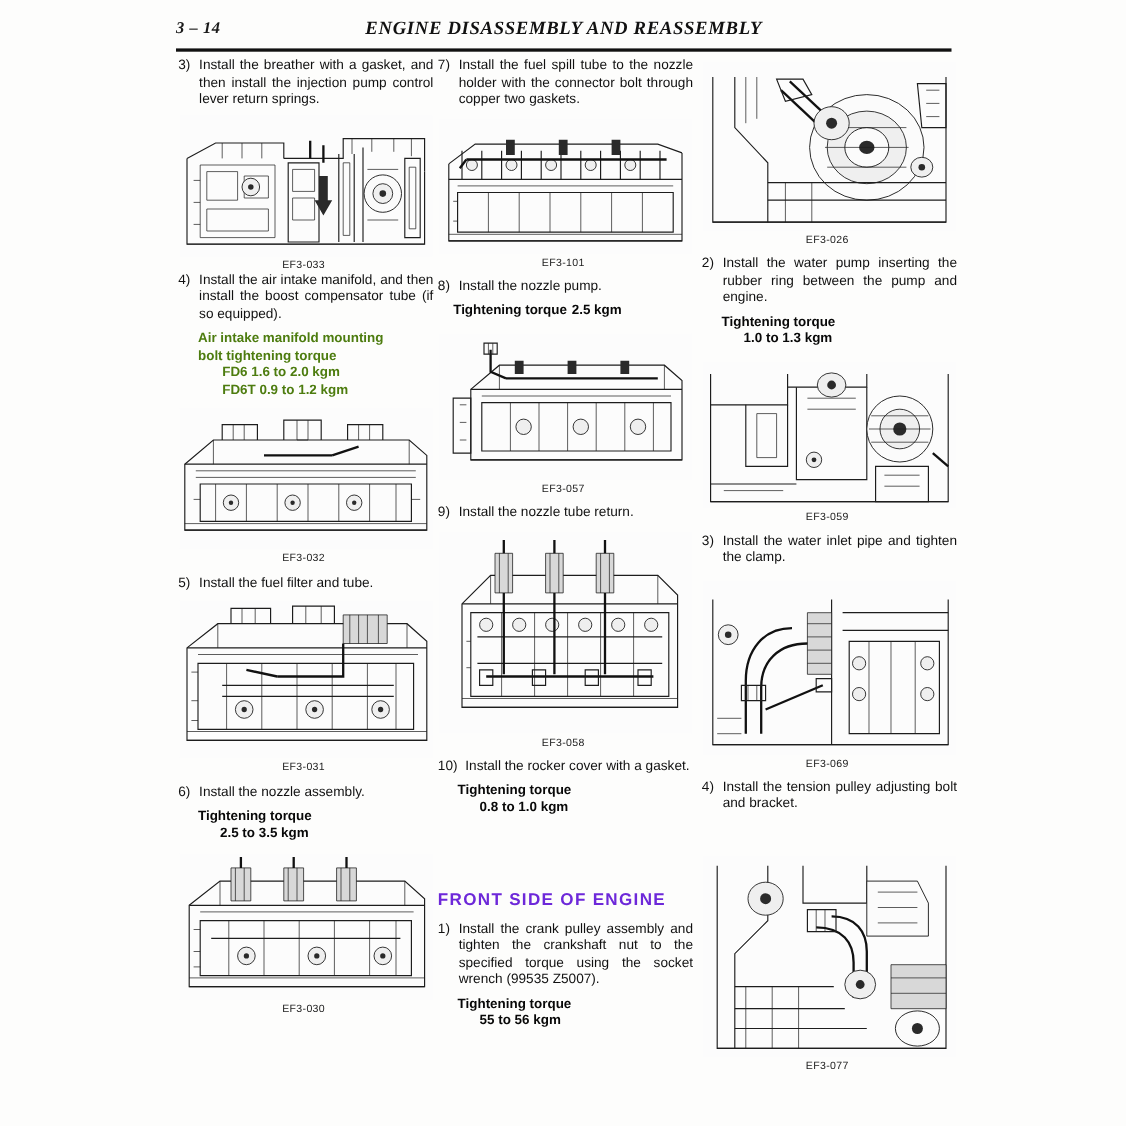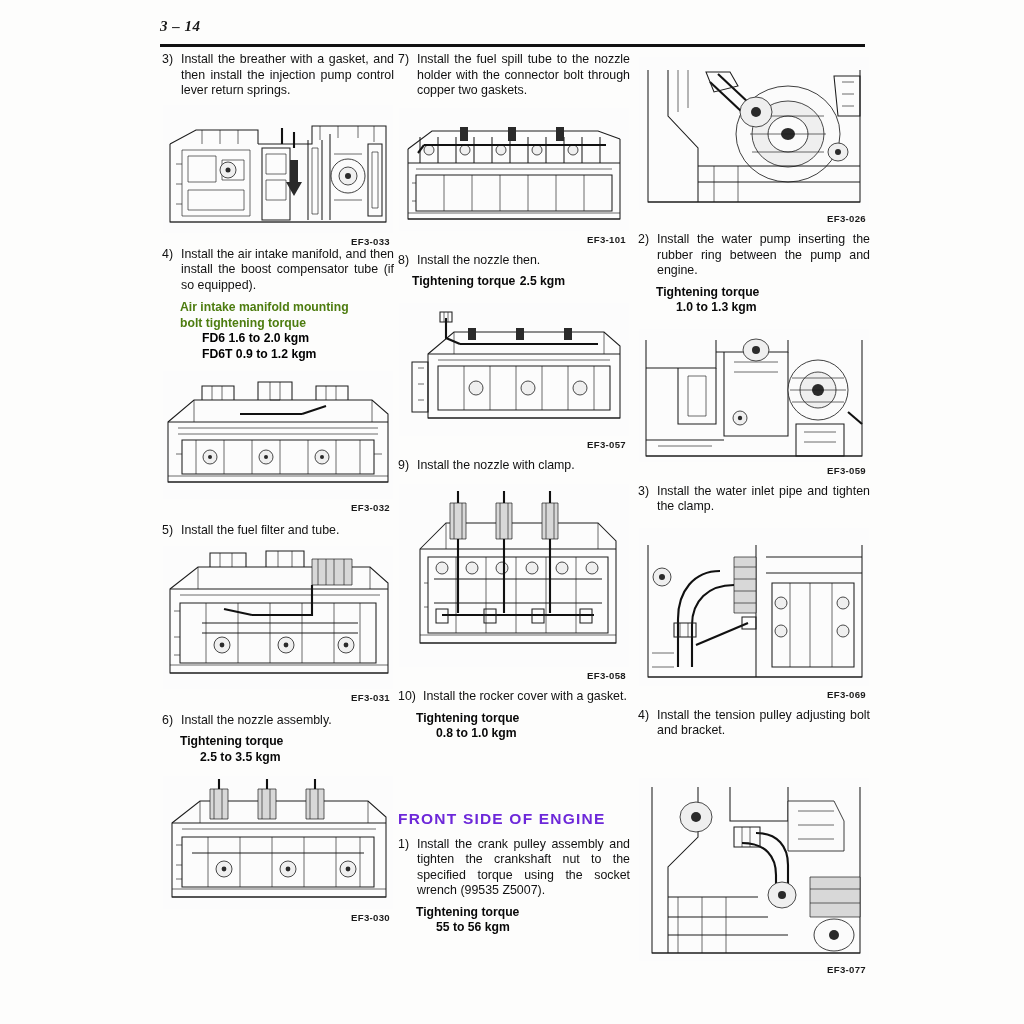--- a/index.html
+++ b/index.html
@@ -68,49 +68,50 @@
   }
   .torque .val{display:block;margin-left:20px;}
   .torque.inline .val{display:inline;margin-left:1px;}
   .torque.flush{margin-left:14px;}
   .spec-title{
     font-weight:bold;font-size:12.2px;line-height:15.5px;
     color:#4d7c0f;margin:7px 0 0 18px;
   }
   .spec-line{
     font-weight:bold;font-size:12.2px;line-height:15.5px;
-    margin-left:40px;color:#000000;
+    margin-left:40px;color:#4d7c0f;
   }
   .section-head{
     font-weight:bold;font-size:15.5px;letter-spacing:1.2px;
     color:#6d28d9;margin:10px 0 9px 0;
   }
   
   .fig{position:relative;margin:4px 0 2px 0;}
   .fig svg{display:block;width:100%;}
   .cap{
-    font-size:9.6px;font-weight:bold;letter-spacing:.3px;
-    color:#1b1b1b;text-align:right;
+    font-size:9.6px;font-weight:normal;letter-spacing:.3px;
+    color:#1b1b1b;text-align:center;
     margin-top:1px;padding-right:4px;
   }
   .ink{stroke:#1d1d1d;fill:none;stroke-width:1.05;}
   .ink-t{stroke:#1d1d1d;fill:none;stroke-width:.65;}
   .ink-b{stroke:#111;fill:none;stroke-width:2.1;}
   .fill-d{fill:#2a2a2a;stroke:none;}
   .fill-g{fill:#d8d8d8;stroke:#1d1d1d;stroke-width:.7;}
   .fill-l{fill:#efefef;stroke:#1d1d1d;stroke-width:.8;}
   .fill-w{fill:#fbfbfb;stroke:#1d1d1d;stroke-width:.85;}
 </style>
 </head>
 <body>
 
 <div class="page">
 
   <div class="header">
     <div class="page-num">3 – 14</div>
+    <div class="header-title">ENGINE DISASSEMBLY AND REASSEMBLY</div>
   </div>
   <div class="header-rule"></div>
 
   <div class="col col1">
 
     <div class="step">
       <span class="num">3)</span>
       <span class="txt">Install the breather with a gasket, and then install the injection pump control lever return springs.</span>
     </div>
 
@@ -297,21 +298,21 @@
         <path class="fill-d" d="M158 20 L166 20 L166 34 L158 34 Z"></path>
         <path class="ink" d="M10 112 L222 112"></path>
         <path class="ink-t" d="M10 106 L222 106"></path>
         <path class="ink-t" d="M14 76 L18 76 M14 94 L18 94"></path>
       </svg>
     </div>
     <div class="cap">EF3-101</div>
 
     <div class="step" style="margin-top:8px">
       <span class="num">8)</span>
-      <span class="txt">Install the nozzle then.</span>
+      <span class="txt">Install the nozzle pump.</span>
     </div>
 
     <div class="torque inline flush">
       <span>Tightening torque</span>
       <span class="val">2.5 kgm</span>
     </div>
 
     <div class="fig" style="margin-top:12px">
       <svg viewBox="0 0 232 135" preserveAspectRatio="none" aria-hidden="true">
         <rect x="1" y="1" width="230" height="133" fill="#fcfcfc"></rect>
@@ -333,21 +334,21 @@
         <path class="ink" d="M14 60 L30 60 L30 110 L14 110 Z"></path>
         <path class="ink-t" d="M20 66 L26 66 M20 82 L26 82 M20 98 L26 98"></path>
         <path class="ink" d="M30 116 L222 116"></path>
         <path class="ink-t" d="M56 30 L56 52 M206 30 L206 52"></path>
       </svg>
     </div>
     <div class="cap">EF3-057</div>
 
     <div class="step" style="margin-top:8px">
       <span class="num">9)</span>
-      <span class="txt">Install the nozzle with clamp.</span>
+      <span class="txt">Install the nozzle tube return.</span>
     </div>
 
     <div class="fig" style="margin-top:10px">
       <svg viewBox="0 0 232 185" preserveAspectRatio="none" aria-hidden="true">
         <rect x="1" y="1" width="230" height="183" fill="#fcfcfc"></rect>
         <path class="ink" d="M22 66 L48 40 L200 40 L218 58 L218 160 L22 160 Z"></path>
         <path class="ink" d="M22 66 L218 66"></path>
         <path class="ink" d="M30 74 L210 74 L210 150 L30 150 Z"></path>
         <path class="ink-t" d="M58 74 L58 150 M88 74 L88 150 M118 74 L118 150 M148 74 L148 150 M178 74 L178 150"></path>
         <path class="ink" d="M36 96 L204 96"></path>

